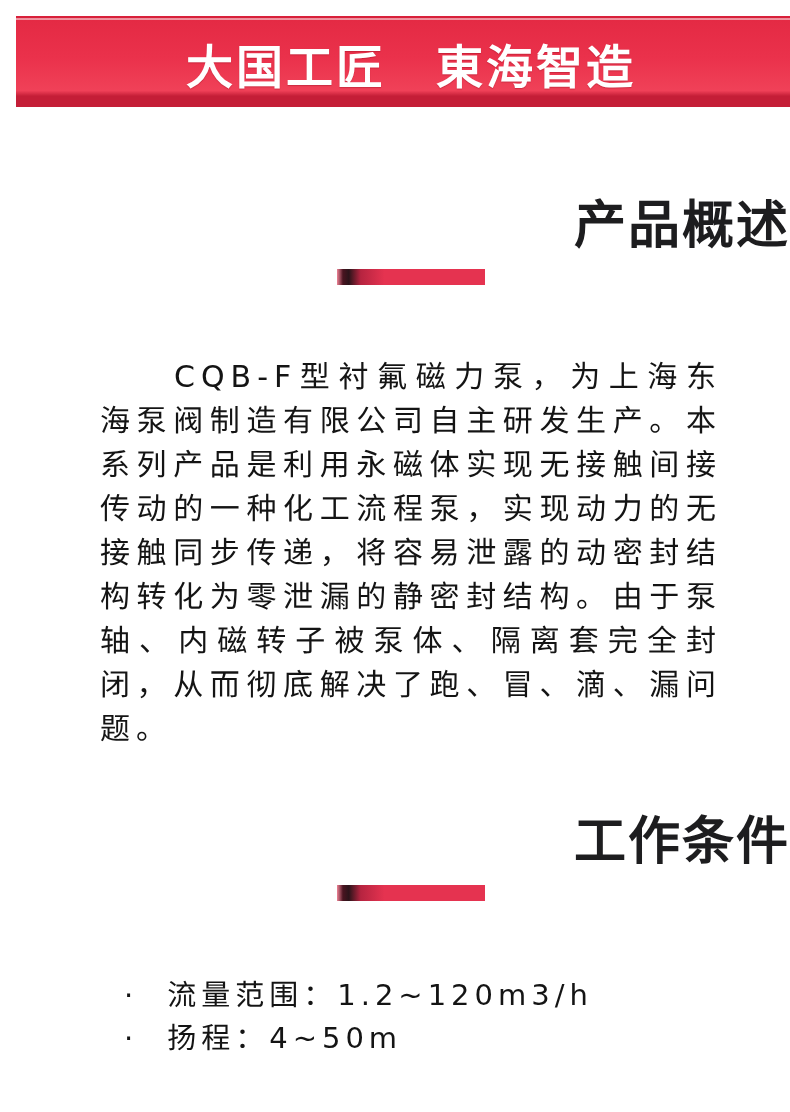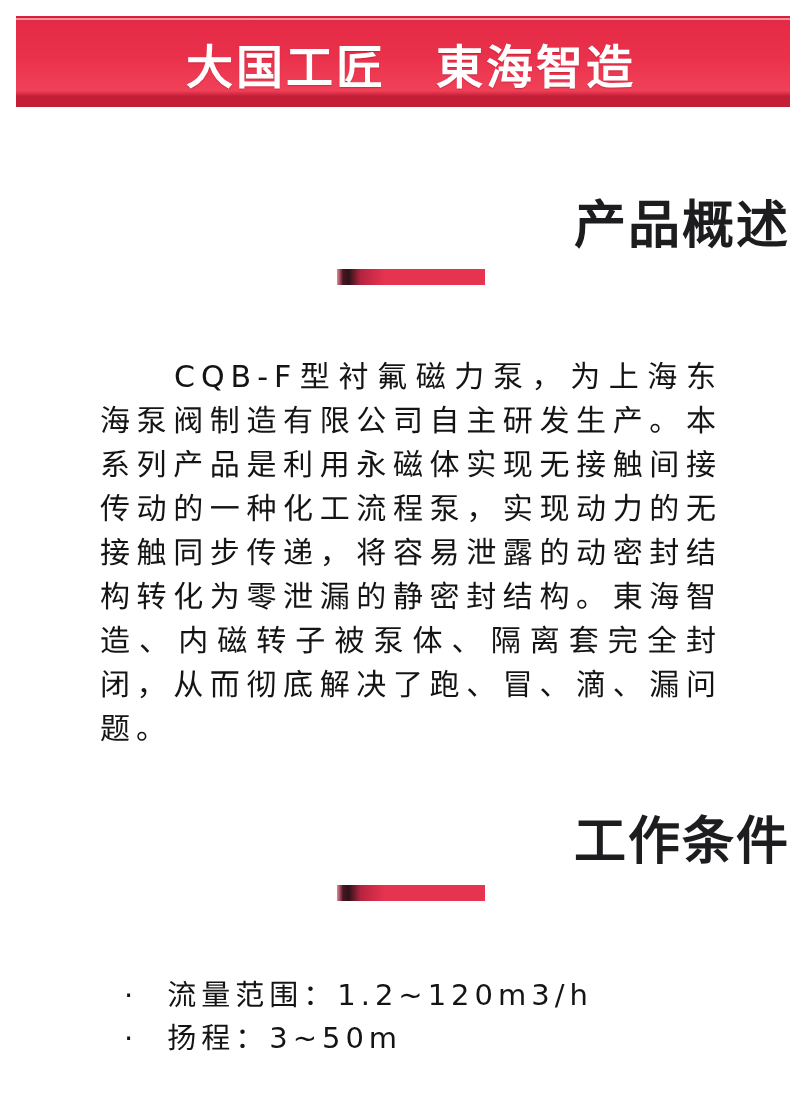--- a/index.html
+++ b/index.html
@@ -115,30 +115,30 @@
 
 <div class="page">
 
   <header class="banner">
     <h1 class="banner-title">大国工匠　東海智造</h1>
   </header>
 
   <section class="section sec-overview">
     <h2 class="section-title">产品概述</h2>
     <div class="title-underline"></div>
-    <p class="overview-paragraph">CQB-F型衬氟磁力泵，为上海东海泵阀制造有限公司自主研发生产。本系列产品是利用永磁体实现无接触间接传动的一种化工流程泵，实现动力的无接触同步传递，将容易泄露的动密封结构转化为零泄漏的静密封结构。東海智造、内磁转子被泵体、隔离套完全封闭，从而彻底解决了跑、冒、滴、漏问题。</p>
+    <p class="overview-paragraph">CQB-F型衬氟磁力泵，为上海东海泵阀制造有限公司自主研发生产。本系列产品是利用永磁体实现无接触间接传动的一种化工流程泵，实现动力的无接触同步传递，将容易泄露的动密封结构转化为零泄漏的静密封结构。由于泵轴、内磁转子被泵体、隔离套完全封闭，从而彻底解决了跑、冒、滴、漏问题。</p>
   </section>
 
   <section class="section sec-conditions">
     <h2 class="section-title">工作条件</h2>
     <div class="title-underline"></div>
 
     <ul class="conditions-list">
       <li class="condition-item">
         <span class="bullet-dot">·</span><span>流量范围：1.2~120m3/h</span>
       </li>
       <li class="condition-item">
-        <span class="bullet-dot">·</span><span>扬程：3~50m</span>
+        <span class="bullet-dot">·</span><span>扬程：4~50m</span>
       </li>
     </ul>
   </section>
 
 </div>
 
 </body></html>

